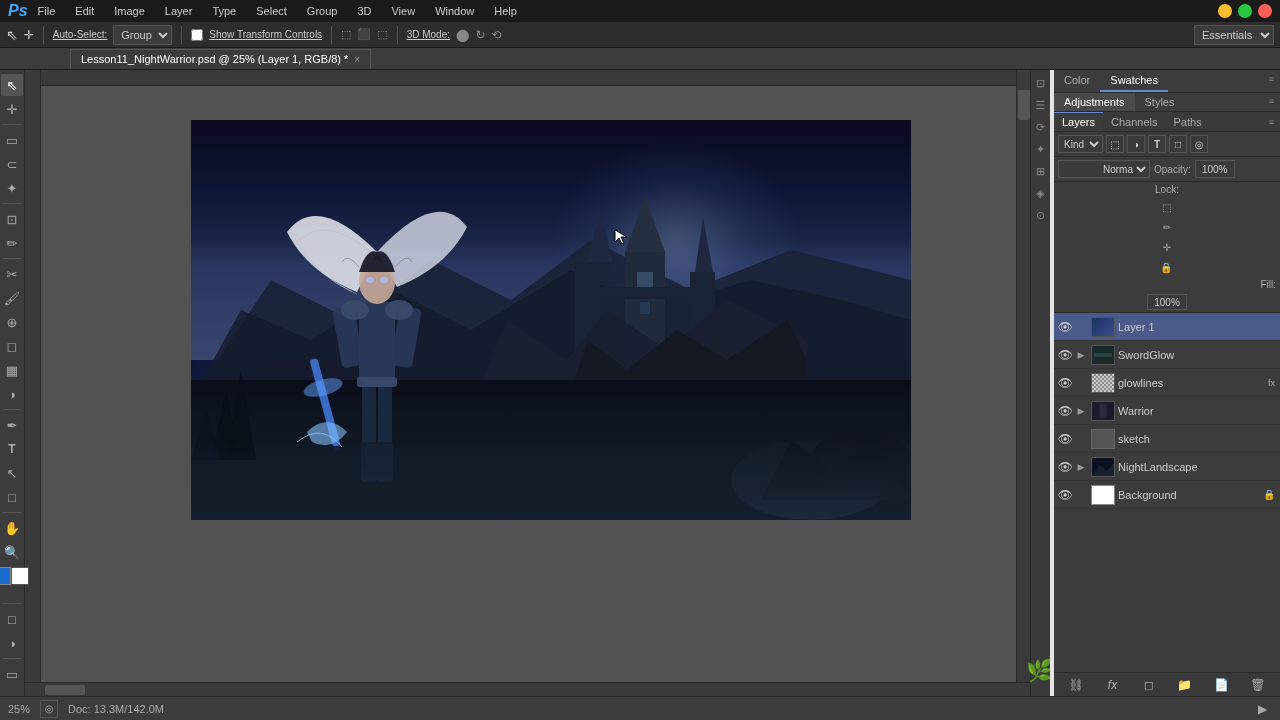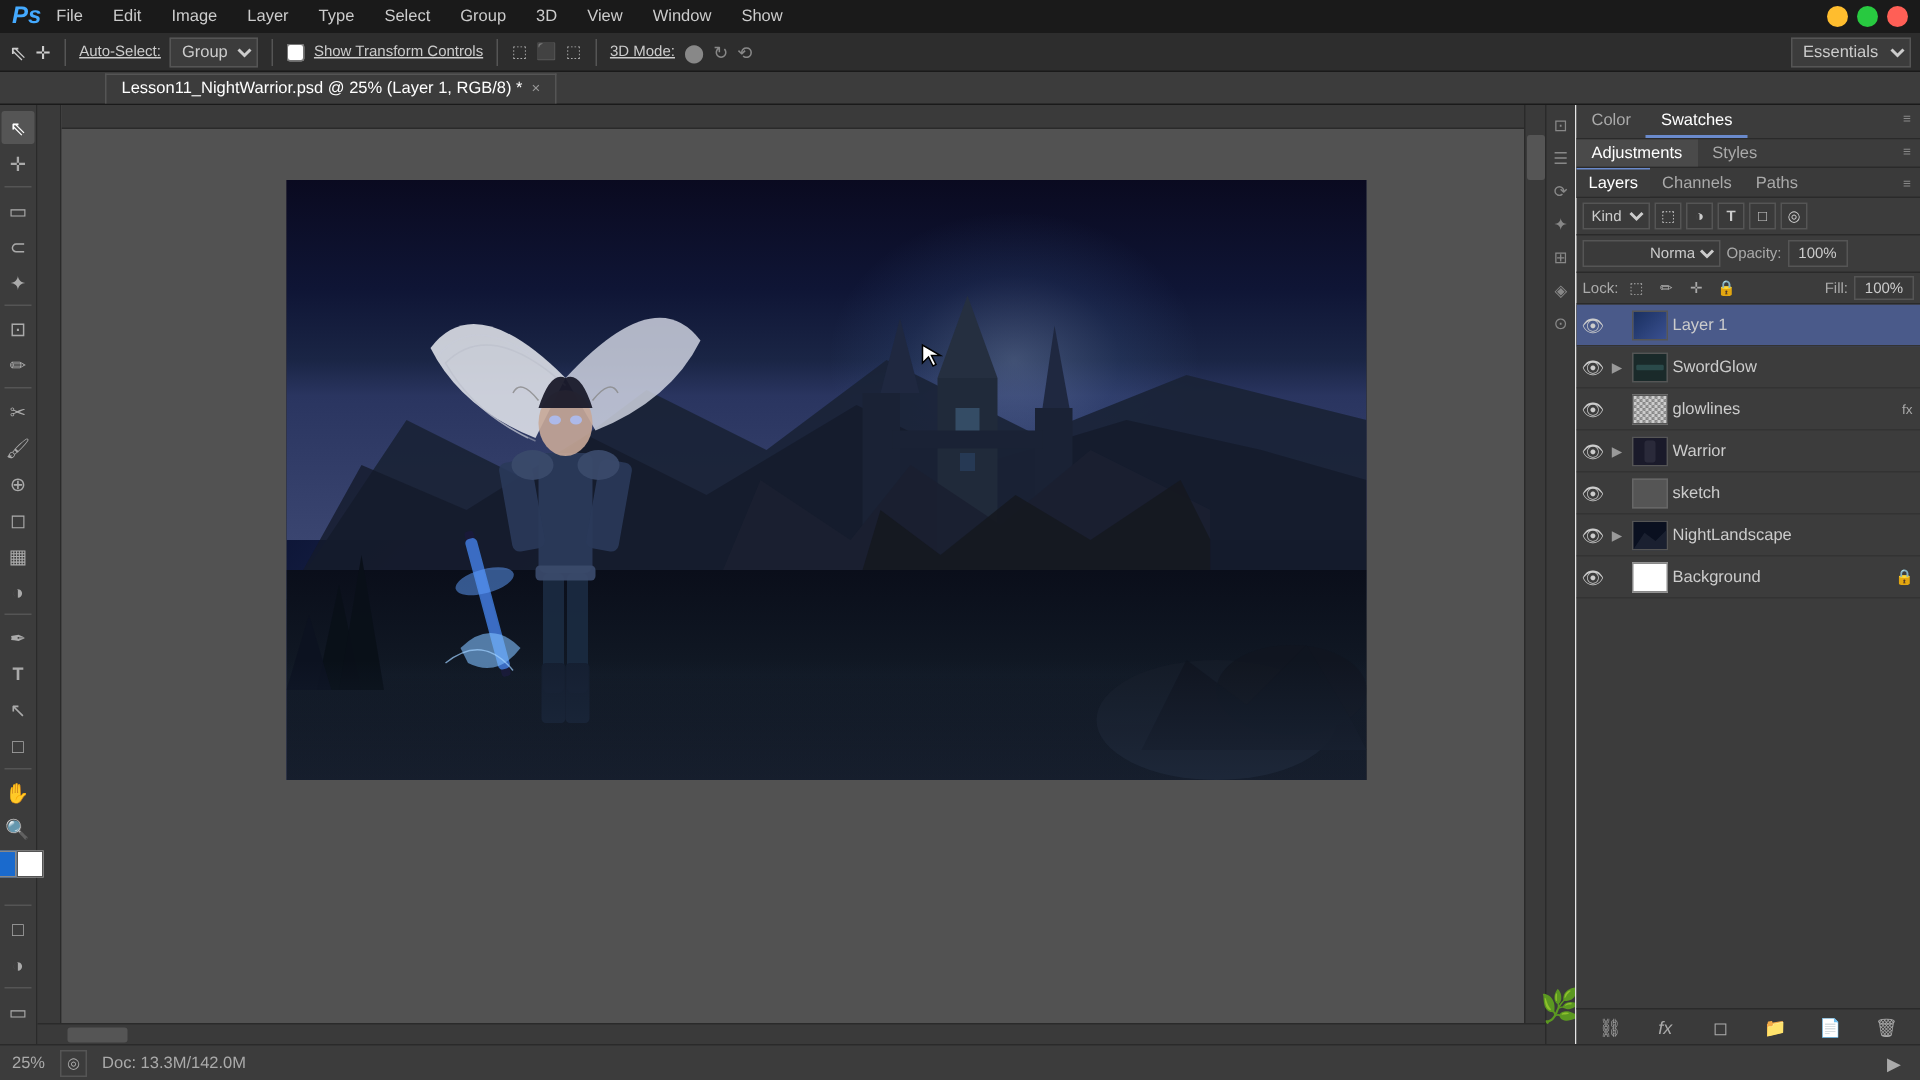--- a/index.html
+++ b/index.html
@@ -40,21 +40,21 @@
     .tool-icon { width: 22px; height: 22px; display: flex; align-items: center; justify-content: center; cursor: pointer; color: #aaa; font-size: 13px; border-radius: 2px; }
     .tool-icon.active { background: #555; color: #fff; }
     .tool-sep { width: 18px; height: 1px; background: #555; margin: 2px 0; }
     #fg-color { width: 18px; height: 18px; background: #1a6acd; border: 1px solid #888; cursor: pointer; position: relative; z-index: 2; margin-left: -4px; }
     #bg-color { width: 18px; height: 18px; background: #fff; border: 1px solid #555; position: relative; margin-top: -10px; margin-left: 4px; z-index: 1; }
     #color-area { position: relative; width: 30px; height: 30px; margin: 2px 0; }
     #canvas-container { position: absolute; top: 50px; left: 150px; width: 720px; height: 400px; }
     #canvas-image { width: 720px; height: 400px; background: linear-gradient(135deg, #0a0520 0%, #0d1535 20%, #1a2550 35%, #2a3565 50%, #151828 70%, #0a0e1a 100%); position: relative; overflow: hidden; }
 
     
-    #right-panel { width: 230px; background: #3c3c3c; border-left: 1px solid #e5e5e5; display: flex; flex-direction: column; }
+    #right-panel { width: 230px; background: #3c3c3c; border-left: 4px solid #e5e5e5; display: flex; flex-direction: column; }
 
     
     #panel-top { display: flex; border-bottom: 1px solid #2a2a2a; background: #3c3c3c; }
     .panel-tab { padding: 4px 10px; font-size: 11px; cursor: pointer; color: #aaa; border-bottom: 2px solid transparent; }
     .panel-tab.active { color: #fff; border-bottom: 2px solid #6a8acc; }
 
     
     #panel-mid { display: flex; border-bottom: 1px solid #2a2a2a; background: #3c3c3c; }
     .panel-mid-tab { padding: 3px 10px; font-size: 11px; cursor: pointer; color: #aaa; }
     .panel-mid-tab.active { color: #fff; background: #4a4a4a; }
@@ -69,21 +69,21 @@
     #layers-controls select { background: #3a3a3a; color: #ccc; border: 1px solid #555; font-size: 10px; padding: 1px; height: 18px; }
     .layer-ctrl-btn { width: 18px; height: 18px; background: #3a3a3a; border: 1px solid #555; color: #ccc; font-size: 10px; cursor: pointer; display: flex; align-items: center; justify-content: center; }
 
     
     #blend-row { padding: 3px 4px; border-bottom: 1px solid #2a2a2a; display: flex; align-items: center; gap: 4px; }
     #blend-row select { background: #3a3a3a; color: #ccc; border: 1px solid #555; font-size: 10px; width: 92px; height: 18px; padding-left: 40px; }
     .opacity-label { font-size: 10px; color: #aaa; }
     .opacity-value { background: #3a3a3a; border: 1px solid #555; color: #ccc; font-size: 10px; width: 40px; height: 18px; text-align: center; }
 
     
-    #lock-row { padding: 2px 4px; border-bottom: 1px solid #2a2a2a; display: flex; align-items: center; gap: 4px; font-size: 10px; }
+    #lock-row { padding: 2px 4px; border-bottom: 1px solid #2a2a2a; display: flex; align-items: center; gap: 4px; font-size: 10px; flex-direction: column; }
     .lock-label { color: #aaa; }
     .lock-icon-btn { width: 16px; height: 16px; display: flex; align-items: center; justify-content: center; cursor: pointer; font-size: 10px; color: #aaa; }
     .fill-label { margin-left: auto; color: #aaa; text-align: center; }
     .fill-value { background: #3a3a3a; border: 1px solid #555; color: #ccc; font-size: 10px; width: 40px; height: 16px; text-align: center; }
 
     
     #layers-list { flex: 1; overflow-y: auto; background: #3c3c3c; }
     .layer-row { display: flex; align-items: center; height: 28px; padding: 0 2px; cursor: pointer; border-bottom: 1px solid #333; }
     .layer-row.active { background: #4a5a8a; }
     .layer-vis { width: 18px; display: flex; align-items: center; justify-content: center; font-size: 12px; cursor: pointer; color: #ccc; }
@@ -134,21 +134,21 @@
       <span>File</span>
       <span>Edit</span>
       <span>Image</span>
       <span>Layer</span>
       <span>Type</span>
       <span>Select</span>
       <span>Group</span>
       <span>3D</span>
       <span>View</span>
       <span>Window</span>
-      <span>Show</span>
+      <span>Help</span>
     </div>
   </div>
   <div id="titlebar-controls">
     <div class="win-btn min"></div>
     <div class="win-btn max"></div>
     <div class="win-btn close"></div>
   </div>
 </div>
 
 <div id="toolbar">

